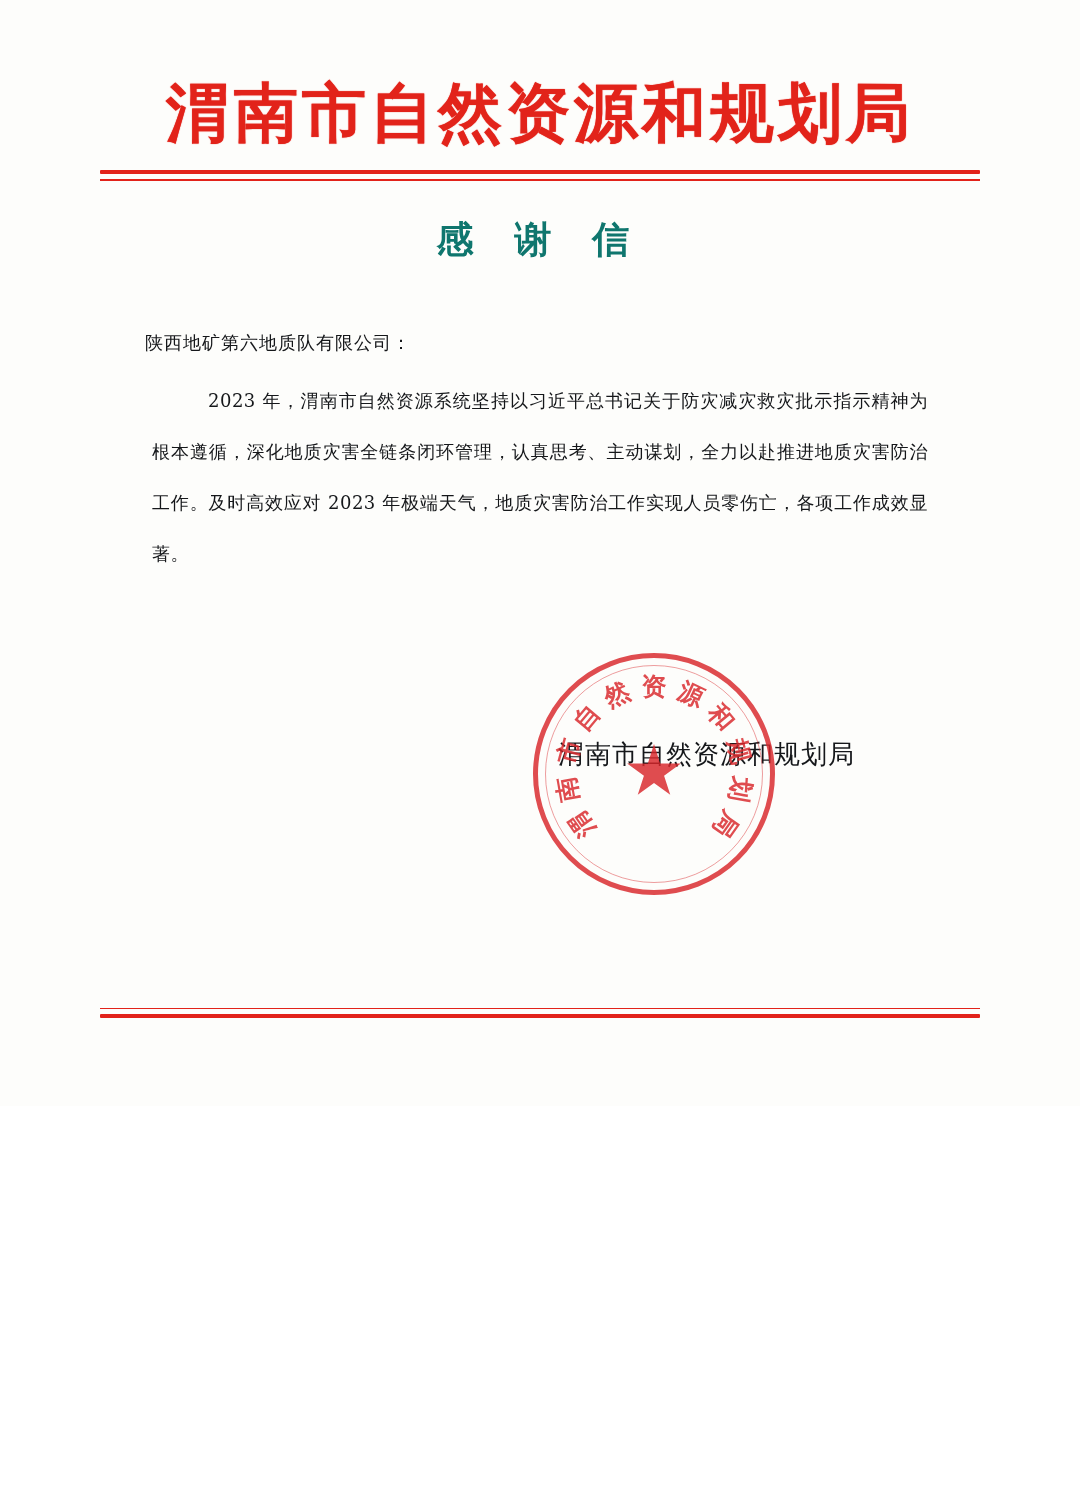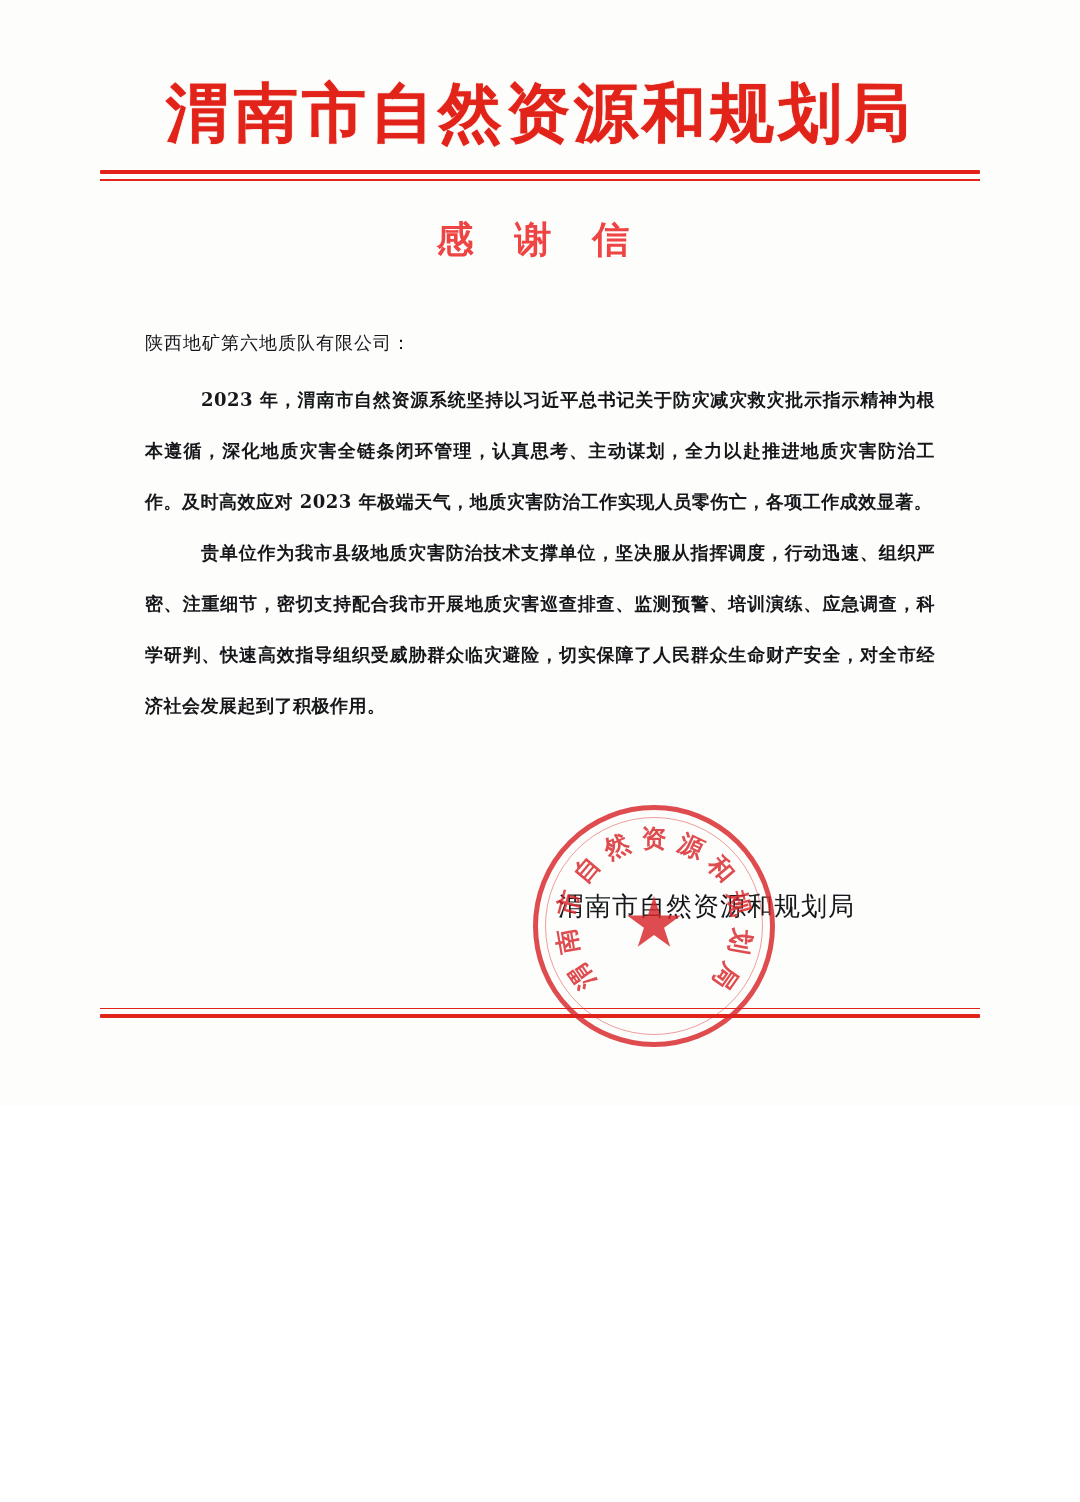--- a/index.html
+++ b/index.html
@@ -53,43 +53,42 @@
     margin-top: 5px;
   }
 
   
   .doc-title {
     margin-top: 34px;
     text-align: center;
     font-size: 37px;
     font-weight: 700;
     letter-spacing: 14px;
-    color: #ef4444;
+    color: #0f766e;
     font-family: "DejaVu Sans", "Liberation Sans", sans-serif;
   }
 
   
   .body-area {
     margin: 52px auto 0 auto;
     width: 790px;
     color: #15171a;
     font-size: 18px;
     line-height: 51px;
     text-align: justify;
     font-family: "DejaVu Serif", "Liberation Serif", serif;
   }
   .salutation {
     margin-bottom: 6px;
     letter-spacing: 1px;
   }
   .para {
     text-indent: 56px;
     letter-spacing: 0.5px;
-    margin: 0;
-    font-weight: bold;
+    margin: 7px;
   }
 
   
   .sign-block {
     position: relative;
     margin-top: 64px;
     width: 790px;
     margin-left: auto;
     margin-right: auto;
     height: 230px;
@@ -177,21 +176,20 @@
       <div class="rule-thick"></div>
       <div class="rule-thin"></div>
     </div>
   </div>
 
   <div class="doc-title">感 谢 信</div>
 
   <div class="body-area">
     <div class="salutation">陕西地矿第六地质队有限公司：</div>
     <p class="para">2023 年，渭南市自然资源系统坚持以习近平总书记关于防灾减灾救灾批示指示精神为根本遵循，深化地质灾害全链条闭环管理，认真思考、主动谋划，全力以赴推进地质灾害防治工作。及时高效应对 2023 年极端天气，地质灾害防治工作实现人员零伤亡，各项工作成效显著。</p>
-    <p class="para">贵单位作为我市县级地质灾害防治技术支撑单位，坚决服从指挥调度，行动迅速、组织严密、注重细节，密切支持配合我市开展地质灾害巡查排查、监测预警、培训演练、应急调查，科学研判、快速高效指导组织受威胁群众临灾避险，切实保障了人民群众生命财产安全，对全市经济社会发展起到了积极作用。</p>
   </div>
 
   <div class="sign-block">
 
     <div class="seal">
       <div class="seal-inner"></div>
       <div class="seal-text" id="seal-arc">
           <span style="transform: translate(-50%, -50%) rotate(-125deg) translateY(-88px); transform-origin: 50% 50%;">渭</span>
           <span style="transform: translate(-50%, -50%) rotate(-100deg) translateY(-88px); transform-origin: 50% 50%;">南</span>
           <span style="transform: translate(-50%, -50%) rotate(-75deg) translateY(-88px); transform-origin: 50% 50%;">市</span>

